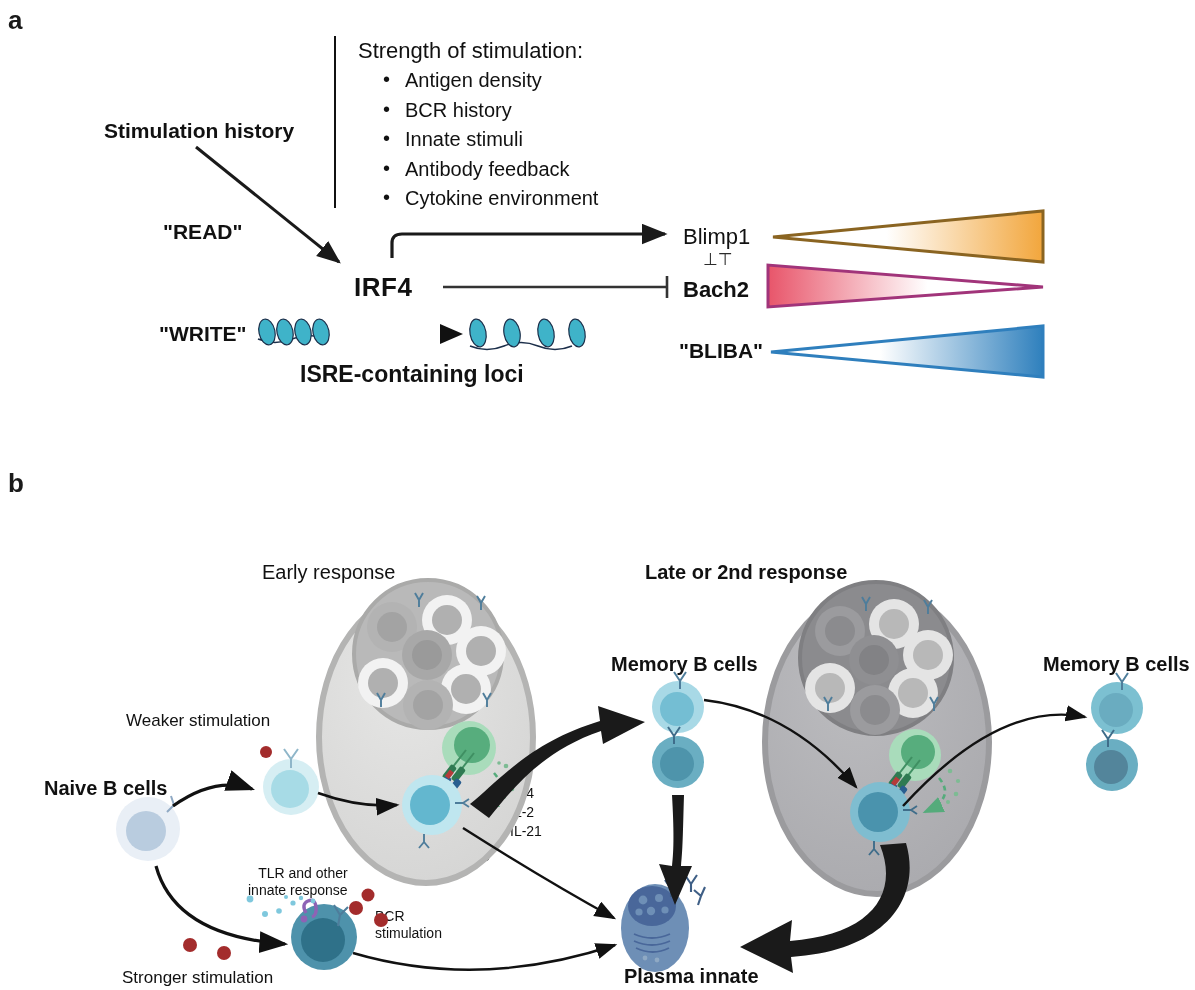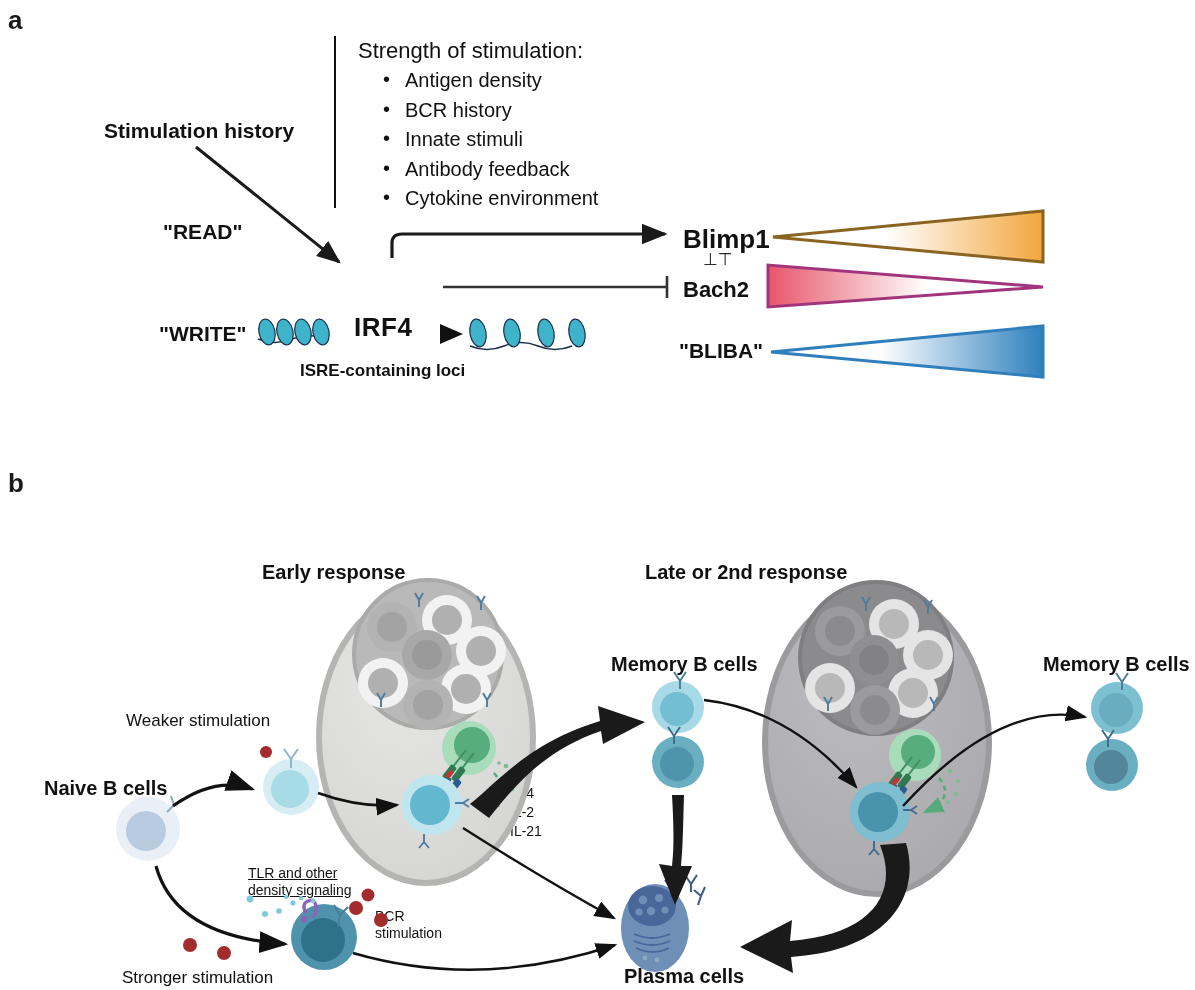--- a/index.html
+++ b/index.html
@@ -14,56 +14,56 @@
     position:absolute; font-weight:bold; font-size:26px;
     color:#1a1a1a; letter-spacing:0;
   }
 
   
   .txt { position:absolute; white-space:nowrap; }
 
   #a-stim-history { left:104px; top:119px; font-size:21px; font-weight:bold; }
   #a-read   { left:163px; top:220px; font-size:21px; font-weight:bold; }
   #a-write  { left:159px; top:322px; font-size:21px; font-weight:bold; }
-  #a-irf4   { left:354px; top:272px; font-size:26px; font-weight:bold; letter-spacing:.5px;margin-top:40px;}
-  #a-isre   { left:300px; top:361px; font-size:17px; font-weight:bold; }
-  #a-blimp1 { left:683px; top:224px; font-size:26px; font-weight:bold; }
+  #a-irf4   { left:354px; top:272px; font-size:26px; font-weight:bold; letter-spacing:.5px;}
+  #a-isre   { left:300px; top:361px; font-size:23px; font-weight:bold; }
+  #a-blimp1 { left:683px; top:224px; font-size:22px; font-weight:normal; }
   #a-perp   { left:703px; top:249px; font-size:17px; color:#2b2b2b; }
   #a-bach2  { left:683px; top:277px; font-size:22px; font-weight:bold; }
   #a-bliba  { left:679px; top:339px; font-size:21px; font-weight:bold; }
 
   #a-strength-title { left:358px; top:38px; font-size:22px; }
   #a-bullets {
     position:absolute; left:377px; top:66px; margin:0; padding:0 0 0 28px;
     font-size:20px; line-height:29.5px; list-style:none;
   }
   #a-bullets li { position:relative; white-space:nowrap; }
   #a-bullets li:before {
     content:"\2022"; position:absolute; left:-22px; top:-1px; font-size:20px;
   }
   #a-divider {
     position:absolute; left:334px; top:36px; width:2px; height:172px; background:#111;
   }
 
   
-  #b-early   { left:262px; top:561px; font-size:20px; font-weight:bold; }
+  #b-early   { left:262px; top:561px; font-size:20px; font-weight:normal; }
   #b-late    { left:645px; top:561px; font-size:20px; font-weight:bold; }
   #b-mem1    { left:611px; top:653px; font-size:20px; font-weight:bold; }
   #b-mem2    { left:1043px; top:653px; font-size:20px; font-weight:bold; }
   #b-weaker  { left:126px; top:711px; font-size:17px; }
   #b-naive   { left:44px; top:777px; font-size:20px; font-weight:bold; }
   #b-stronger{ left:122px; top:968px; font-size:17px; }
   #b-tfh     { left:367px; top:735px; font-size:21px; font-weight:bold; color:#2c9a6b; }
   #b-tfh sub { font-size:13px; }
   #b-cd40l   { left:369px; top:781px; font-size:15px; line-height:18px; }
   #b-il      { left:510px; top:784px; font-size:14px; line-height:19px; text-align:left;}
   #b-gcb1    { left:390px; top:843px; font-size:20px; font-weight:bold; }
   #b-gcb2    { left:812px; top:829px; font-size:18px; font-weight:bold; line-height:22px; text-align:center; }
   #b-plasma  { left:624px; top:965px; font-size:20px; font-weight:bold; }
-  #b-tlr     { left:248px; top:865px; font-size:14px; line-height:17px; text-align:left;text-decoration:underline; }
+  #b-tlr     { left:248px; top:865px; font-size:14px; line-height:17px; text-align:right; }
   #b-bcr     { left:375px; top:908px; font-size:14px; line-height:17px; text-align:left; }
 
   svg.overlay { position:absolute; left:0; top:0; width:1195px; height:990px; pointer-events:none; }
 </style>
 </head>
 <body>
 
 <div class="figure">
 
   <div class="panel-letter" style="left:8px; top:5px;">a</div>
@@ -109,25 +109,25 @@
     <div>IL-4</div>
     <div>IL-2</div>
     <div>IL-21</div>
   </div>
 
   <div class="txt" id="b-gcb1">GC B cells</div>
   <div class="txt" id="b-gcb2">
     <div>GC B</div>
     <div>cell</div>
   </div>
-  <div class="txt" id="b-plasma">Plasma cells</div>
+  <div class="txt" id="b-plasma">Plasma innate</div>
 
   <div class="txt" id="b-tlr">
     <div>TLR and other</div>
-    <div>density signaling</div>
+    <div>innate response</div>
   </div>
   <div class="txt" id="b-bcr">
     <div>BCR</div>
     <div>stimulation</div>
   </div>
 
   <svg class="overlay" viewBox="0 0 1195 990">
     <defs>
       <marker id="arrowSm" markerWidth="9" markerHeight="9" refX="7.2" refY="3.2" orient="auto" markerUnits="strokeWidth">
         <path d="M0,0 L8,3.2 L0,6.4 z" fill="#1a1a1a"></path>

